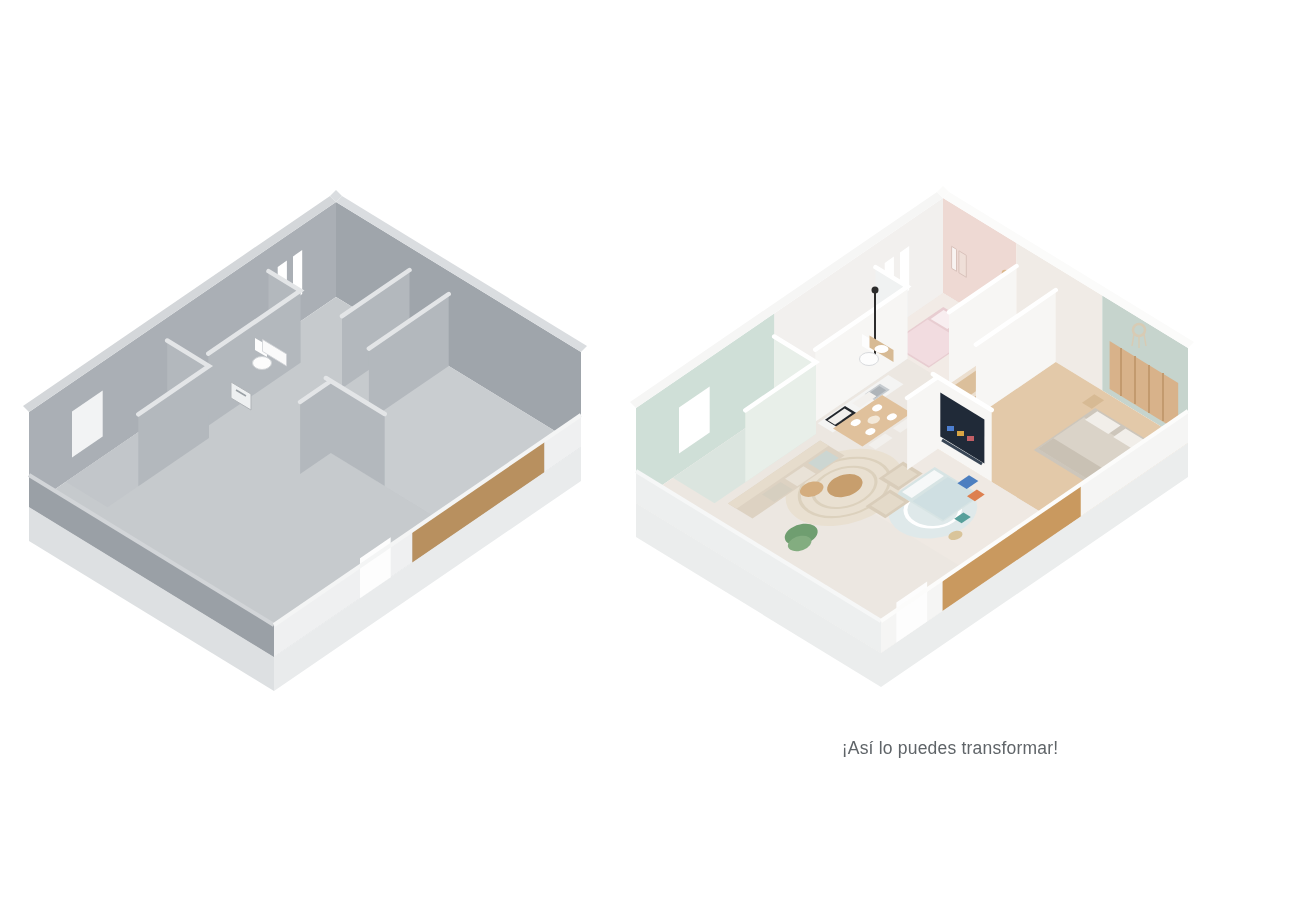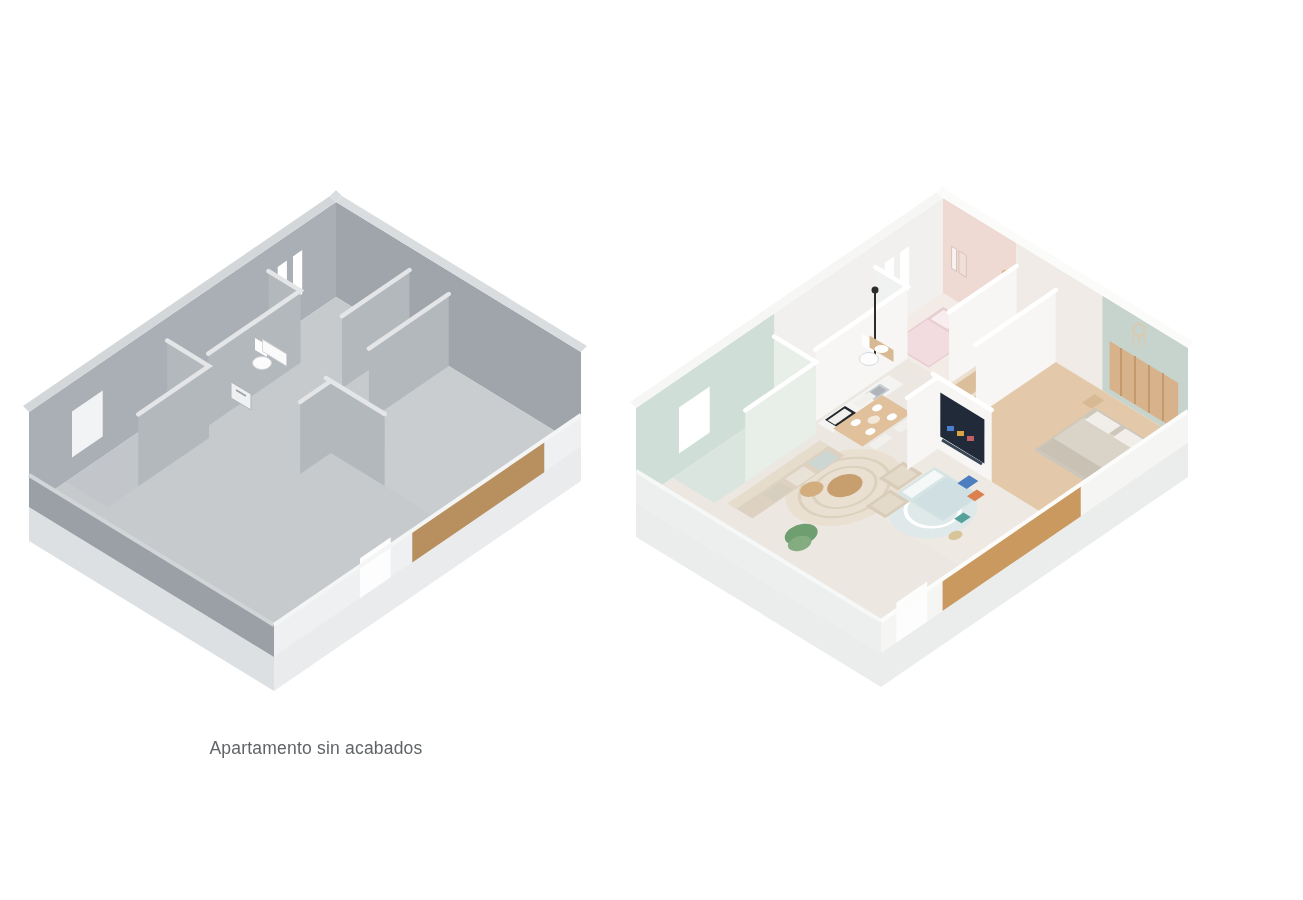--- a/index.html
+++ b/index.html
@@ -207,14 +207,14 @@
       <polygon points="575,275 268,485 268,519 575,309" fill="#ebeded"></polygon>
       <polygon points="575,275 467.6,348.5 467.6,316.5 575,243" fill="#f5f5f4"></polygon>
       <polygon points="467.6,348.5 329.4,443 329.4,411 467.6,316.5" fill="#c9995f"></polygon>
       <polygon points="329.4,443 268,485 268,453 329.4,411" fill="#f5f5f4"></polygon>
       <polygon points="314.1,453.5 283.4,474.5 283.4,434.5 314.1,413.5" fill="#fdfdfd"></polygon>
       <line x1="23" y1="303" x2="268" y2="453" stroke="#f6f7f7" stroke-width="4"></line>
       <line x1="575" y1="243" x2="268" y2="453" stroke="#fcfcfb" stroke-width="4"></line>
     </g>
   </svg>
 
-  <div class="caption caption-before">Apartamento sin acabados</div>
+  <div class="caption caption-after">¡Así lo puedes transformar!</div>
 </div>
 
 </body></html>

